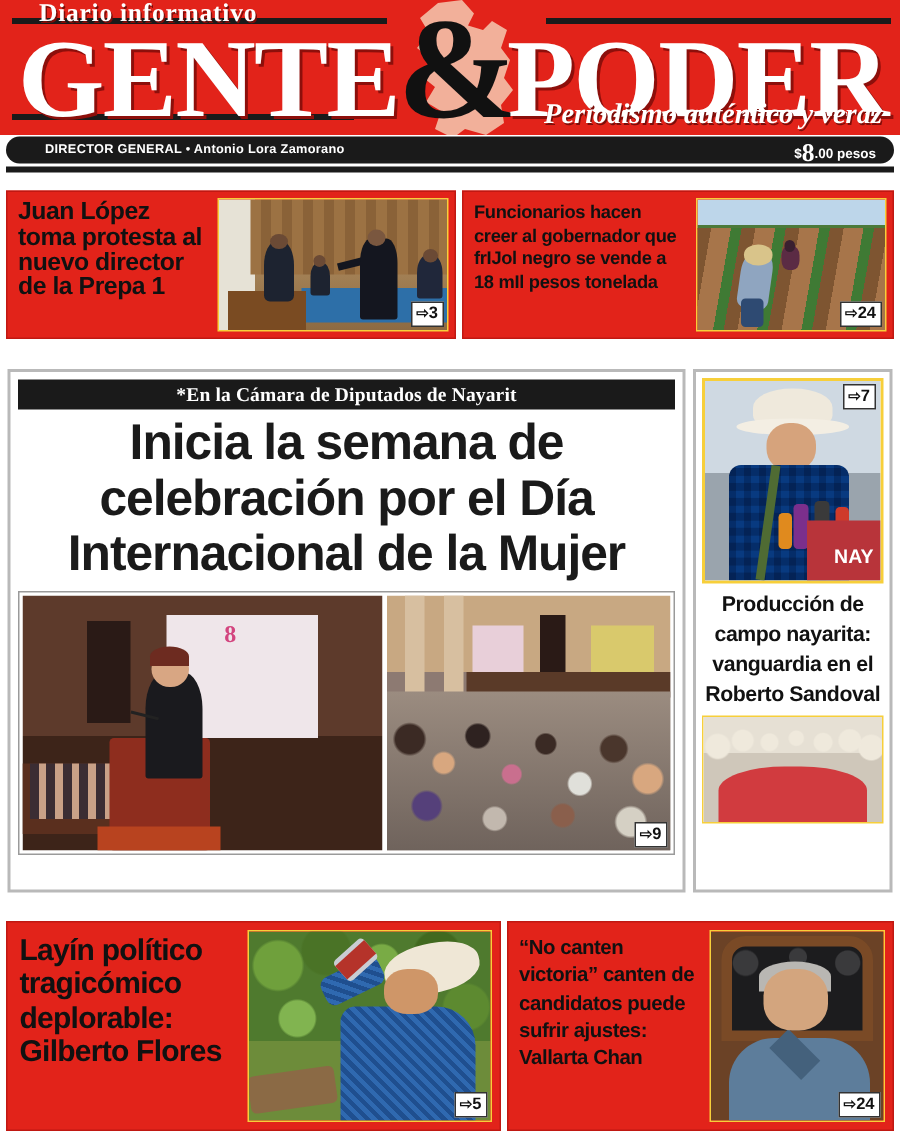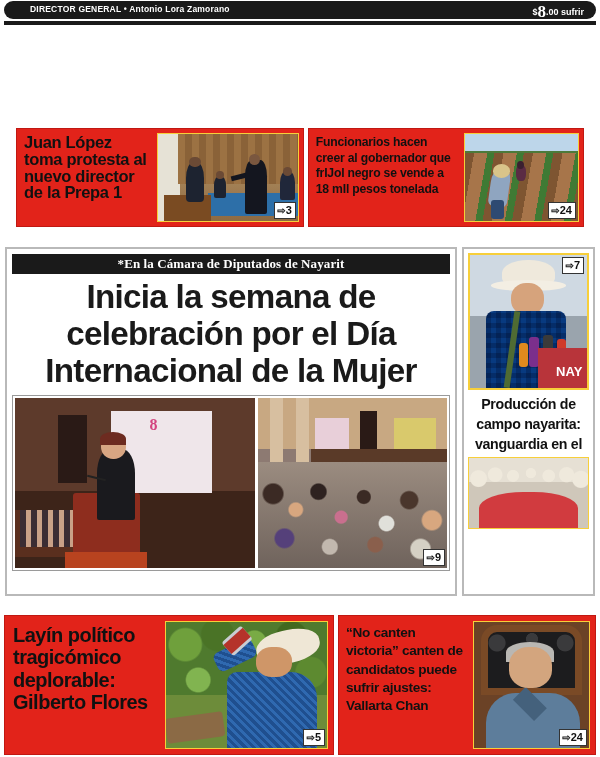--- a/index.html
+++ b/index.html
@@ -111,21 +111,21 @@
   }
   .infobar-blackbar {
     position: absolute; left: 4px; top: 20px;
     width: 592px; height: 4px; background: #1a1a1a;
   }
 
   
   .toprow {
     position: absolute; left: 0; top: 127px;
     width: 600px; height: 99px;
-    display: flex; gap: 4px; padding: 0 16px;
+    display: flex; gap: 4px; padding: 0 4px;
   }
   .story-red {
     position: relative;
     background: #e2231a;
     border: 1px solid #c01812;
     display: flex;
     overflow: hidden;
   }
   .topbox-a { width: 300px; }
   .topbox-b { width: 288px; }
@@ -399,30 +399,50 @@
   .ph-man .head{position:absolute; left:30%; top:20%; width:38%; height:32%; background:#d3a57e; border-radius:44%;}
   .ph-man .hair{position:absolute; left:28%; top:16%; width:42%; height:16%; background:#b9b7b3; border-radius:50% 50% 0 0;}
   .ph-man .body{position:absolute; left:10%; bottom:0; width:82%; height:44%; background:#5d7d9b; border-radius:30px 30px 0 0;}
   .ph-man .collar{position:absolute; left:36%; bottom:28%; width:26%; height:14%; background:#44617c; transform:rotate(45deg);}
 </style>
 </head>
 <body>
 
 <div class="page">
 
+  <div class="masthead">
+    <div class="mh-rule mh-rule-l"></div>
+    <div class="mh-rule mh-rule-l2"></div>
+    <div class="mh-rule mh-rule-r"></div>
+
+    <div class="mh-diario">Diario informativo</div>
+
+    <div class="mh-gente">GENTE</div>
+
+    <svg class="mh-emblem" viewBox="0 0 110 92">
+      <path d="M42 2 L58 0 L66 9 L62 17 L72 20 L78 14 L88 20 L84 32 L90 40 L86 52
+               L92 60 L84 70 L86 82 L74 90 L60 86 L52 92 L40 86 L44 74 L34 68
+               L40 58 L30 50 L38 40 L28 32 L36 22 L30 12 Z" fill="#f2b09a"></path>
+    </svg>
+
+    <div class="mh-amp">&amp;</div>
+
+    <div class="mh-poder">PODER</div>
+    <div class="mh-tag">Periodismo auténtico y veraz</div>
+  </div>
 
   <div class="infobar">
     <div class="infobar-inner">
       <div class="ib-director">
         <span>DIRECTOR GENERAL</span>
         <span>•</span>
         <span>Antonio Lora Zamorano</span>
       </div>
       <div class="ib-price">
-        <span>$</span><span class="big">8</span><span>.00</span><span> sufrir</span>
+        <span>$</span><span class="big">8</span><span>.00</span><span> pesos</span>
       </div>
     </div>
     <div class="infobar-blackbar"></div>
   </div>
 
   <div class="toprow">
 
     <div class="story-red topbox-a">
       <div class="tb-text">Juan López toma protesta al nuevo director de la Prepa 1</div>
       <div class="tb-photo">
@@ -517,20 +537,21 @@
             <div class="mic3"></div>
           <div class="plate"></div>
           <div class="nay">NAY</div>
         </div>
         <div class="pbadge pbadge-7"><span class="arw">⇨</span><span>7</span></div>
       </div>
       <div class="rail-cap">
         <div>Producción de</div>
         <div>campo nayarita:</div>
         <div>vanguardia en el</div>
+        <div>Roberto Sandoval</div>
       </div>
       <div class="rail-photo2">
         <div class="ph ph-meet">
           <div class="people"></div>
           <div class="table"></div>
         </div>
       </div>
     </div>
 
   </div>

